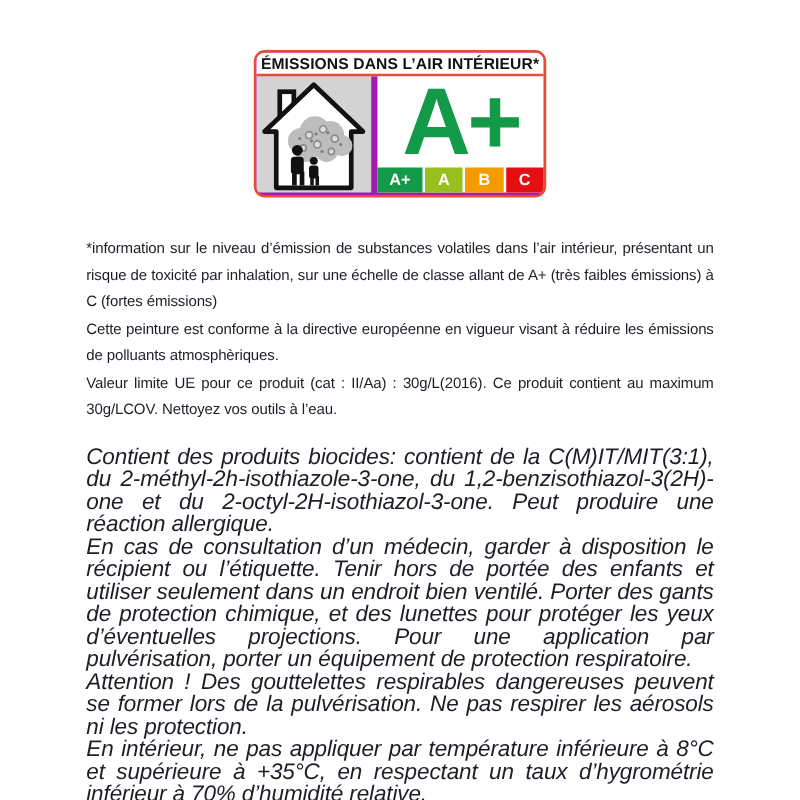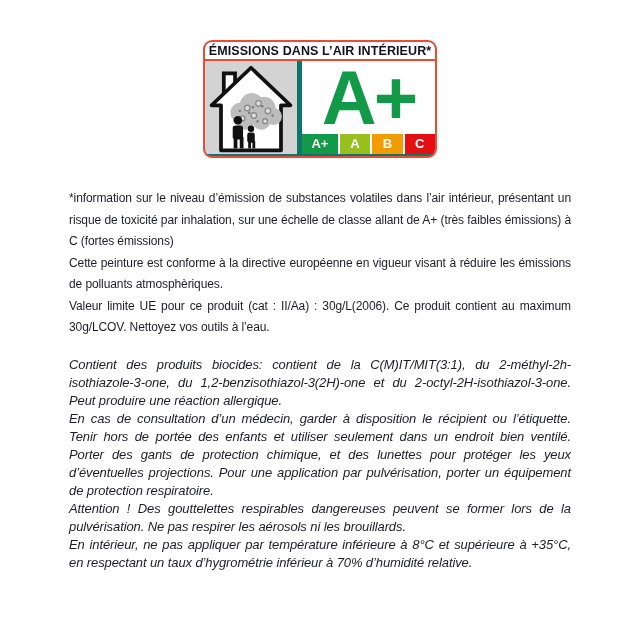--- a/index.html
+++ b/index.html
@@ -4,21 +4,21 @@
 <style>
   * { margin: 0; padding: 0; box-sizing: border-box; }
   html, body { width: 640px; height: 640px; background: #ffffff; overflow: hidden; }
   body { font-family: "Liberation Sans", sans-serif; color: #1d1d27; position: relative; }
 
   
   .label {
     position: absolute; left: 203px; top: 40px;
     width: 234px; height: 118px;
     border: 2px solid #ea4b33; border-radius: 9px;
-    background: #0f766e; overflow: hidden;
+    background: #a21caf; overflow: hidden;
   }
   .label-title {
     height: 19px; display: flex; align-items: center; justify-content: center;
     font-size: 12.5px; font-weight: bold; letter-spacing: 0.1px; color: #111118;
     border-bottom: 2px solid #ea4b33; background: #ffffff; white-space: nowrap;
   }
   .label-body { display: flex; height: 93px; }
   .label-left {
     width: 92px; background: #d3d3d3;
     display: flex; align-items: flex-end; justify-content: center;
@@ -41,21 +41,21 @@
 
   
   .text-block { position: absolute; left: 69px; top: 188px; width: 502px; }
   .text-block p {
     text-align: justify;
   }
   p.reg { font-size: 12px; line-height: 21.5px; letter-spacing: -0.1px; }
   .compliance { }
   .biocides { margin-top: 17px; }
   .biocides p {
-    font-style: italic; font-size: 13px; line-height: 18px; letter-spacing: -0.1px;
+    font-style: italic; font-size: 18px; line-height: 18px; letter-spacing: -0.1px;
   }
 </style>
 </head>
 <body>
 
 <div class="page">
 
   <div class="label">
     <div class="label-title">ÉMISSIONS DANS L’AIR INTÉRIEUR*</div>
     <div class="label-body">
@@ -109,24 +109,24 @@
         </div>
       </div>
     </div>
   </div>
 
   <div class="text-block">
     <p class="reg">*information sur le niveau d’émission de substances volatiles dans l’air intérieur, présentant un risque de toxicité par inhalation, sur une échelle de classe allant de A+ (très faibles émissions) à C (fortes émissions)</p>
 
     <div class="compliance">
       <p class="reg">Cette peinture est conforme à la directive européenne en vigueur visant à réduire les émissions de polluants atmosphèriques.</p>
-      <p class="reg">Valeur limite UE pour ce produit (cat : II/Aa) : 30g/L(2006). Ce produit contient au maximum 30g/LCOV. Nettoyez vos outils à l’eau.</p>
+      <p class="reg">Valeur limite UE pour ce produit (cat : II/Aa) : 30g/L(2016). Ce produit contient au maximum 30g/LCOV. Nettoyez vos outils à l’eau.</p>
     </div>
 
     <div class="biocides">
       <p>Contient des produits biocides: contient de la C(M)IT/MIT(3:1), du 2-méthyl-2h-isothiazole-3-one, du 1,2-benzisothiazol-3(2H)-one et du 2-octyl-2H-isothiazol-3-one. Peut produire une réaction allergique.</p>
       <p>En cas de consultation d’un médecin, garder à disposition le récipient ou l’étiquette. Tenir hors de portée des enfants et utiliser seulement dans un endroit bien ventilé. Porter des gants de protection chimique, et des lunettes pour protéger les yeux d’éventuelles projections. Pour une application par pulvérisation, porter un équipement de protection respiratoire.</p>
-      <p>Attention ! Des gouttelettes respirables dangereuses peuvent se former lors de la pulvérisation. Ne pas respirer les aérosols ni les brouillards.</p>
+      <p>Attention ! Des gouttelettes respirables dangereuses peuvent se former lors de la pulvérisation. Ne pas respirer les aérosols ni les protection.</p>
       <p>En intérieur, ne pas appliquer par température inférieure à 8°C et supérieure à +35°C, en respectant un taux d’hygrométrie inférieur à 70% d’humidité relative.</p>
     </div>
   </div>
 
 </div>
 
 </body></html>

